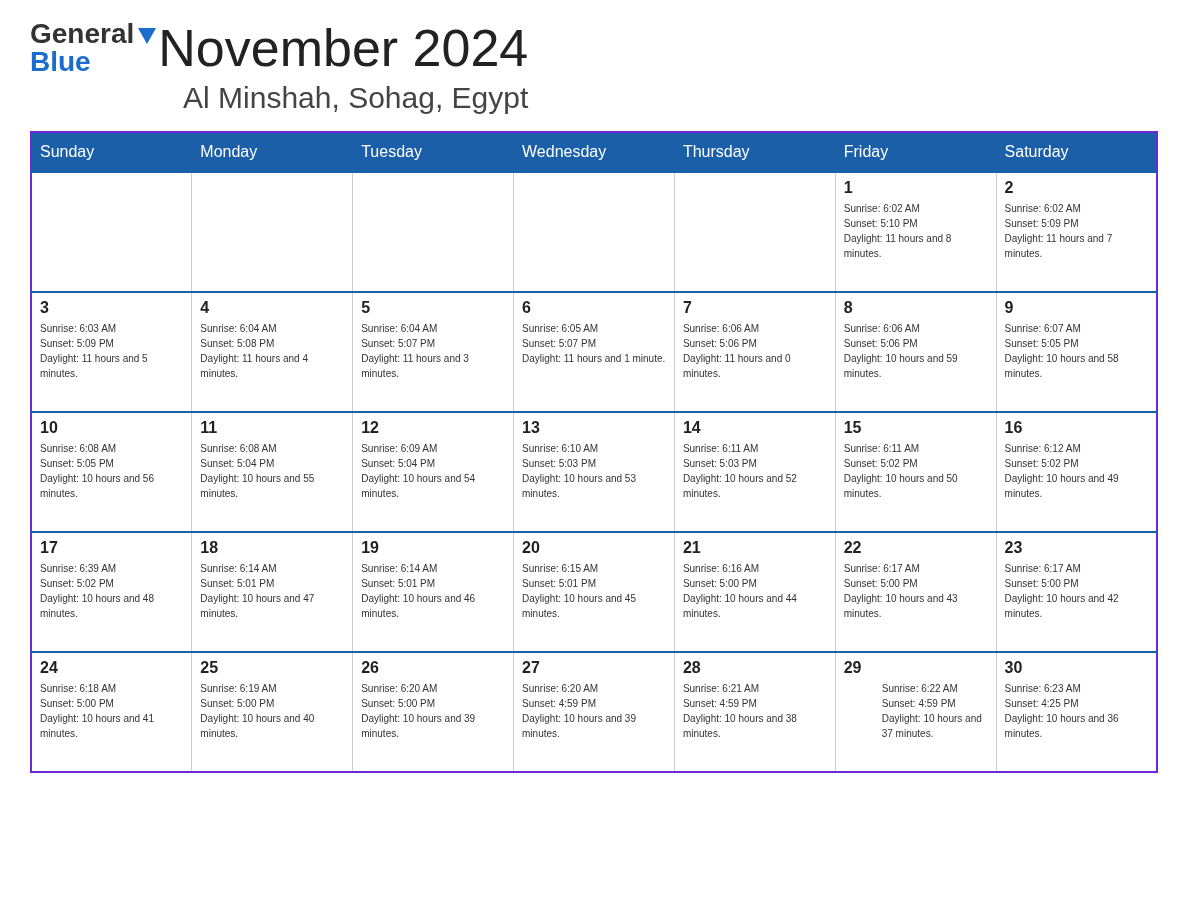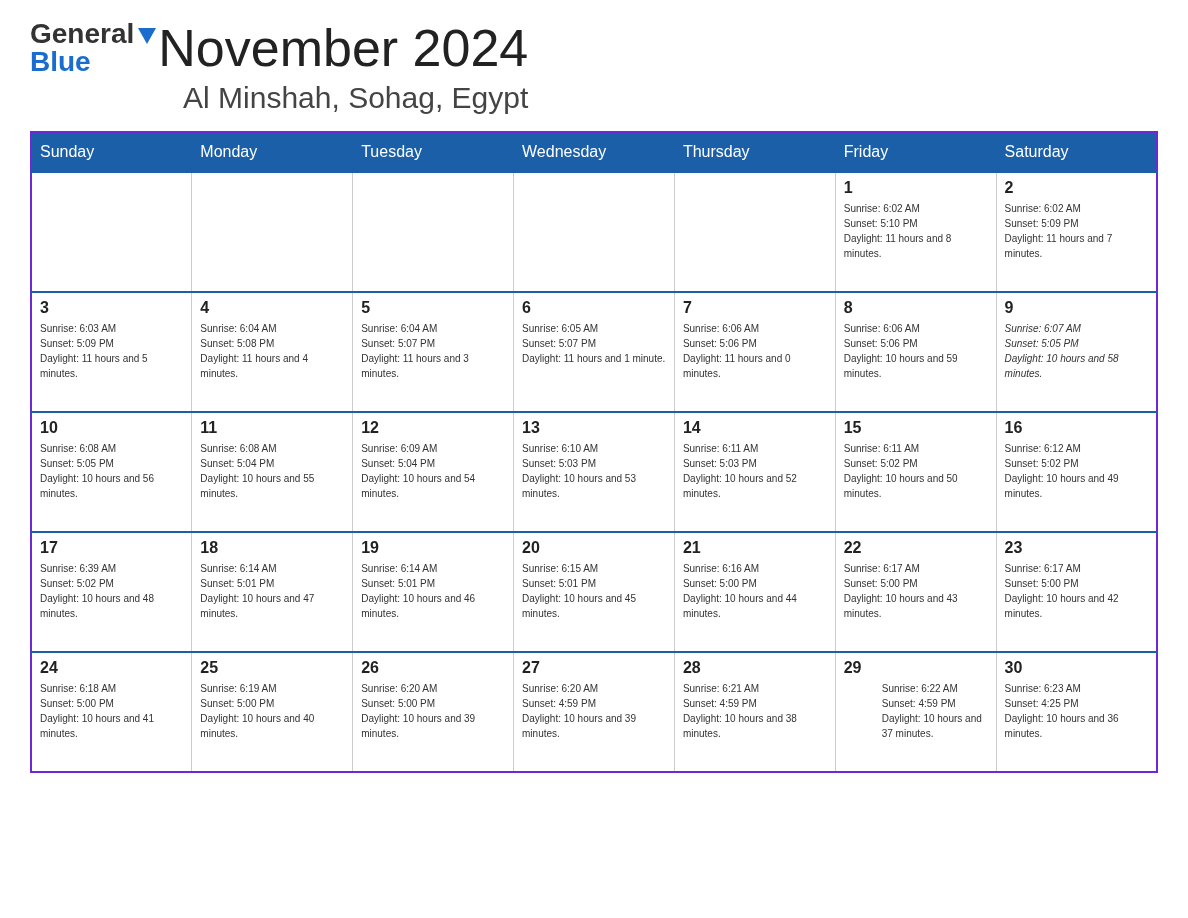--- a/index.html
+++ b/index.html
@@ -172,21 +172,21 @@
 Daylight: 11 hours and 0 minutes.</div>
         </td>
         <td>
           <span class="day-number">8</span>
           <div class="day-info" style="white-space: pre-line;">Sunrise: 6:06 AM
 Sunset: 5:06 PM
 Daylight: 10 hours and 59 minutes.</div>
         </td>
         <td>
           <span class="day-number">9</span>
-          <div class="day-info" style="white-space: pre-line; font-style: italic;">Sunrise: 6:07 AM
+          <div class="day-info" style="white-space: pre-line;">Sunrise: 6:07 AM
 Sunset: 5:05 PM
 Daylight: 10 hours and 58 minutes.</div>
         </td>
       </tr>
       <tr class="week-row">
         <td>
           <span class="day-number">10</span>
           <div class="day-info" style="white-space: pre-line;">Sunrise: 6:08 AM
 Sunset: 5:05 PM
 Daylight: 10 hours and 56 minutes.</div>

